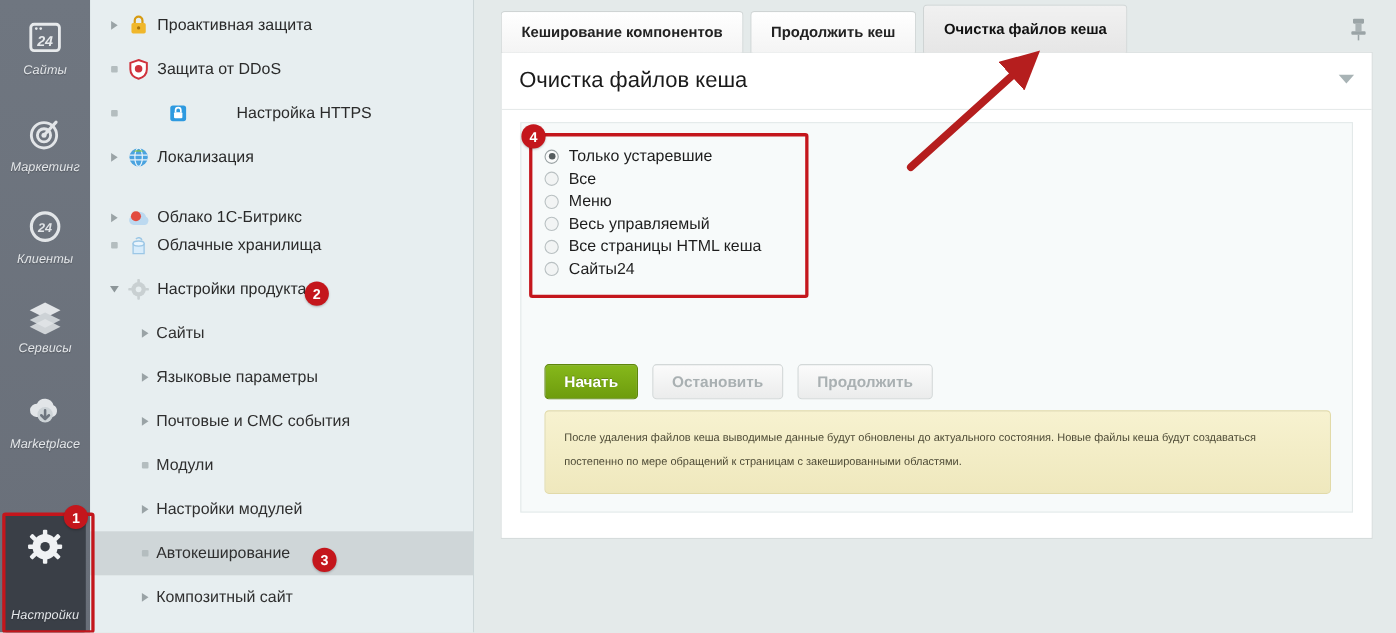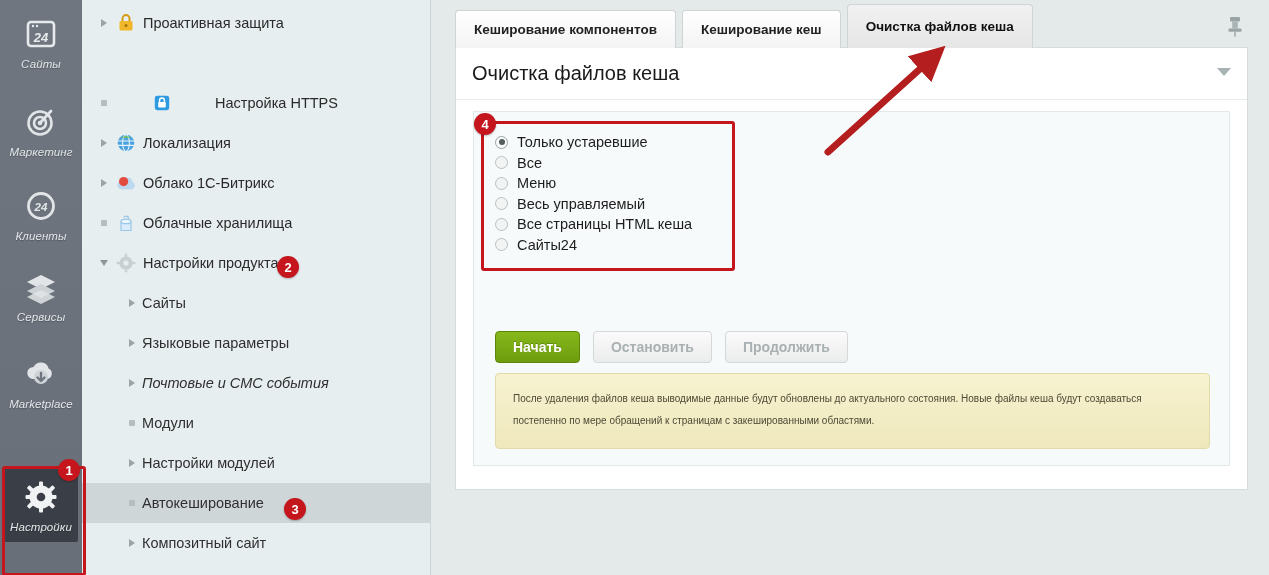--- a/index.html
+++ b/index.html
@@ -25,20 +25,21 @@
   .rail-ico{
     width:42px;height:42px;display:flex;align-items:center;justify-content:center;
   }
   .rail-lbl{
     color:#e4e7ea;font-size:11.5px;margin-top:3px;letter-spacing:.1px;
     text-shadow:0 1px 1px rgba(0,0,0,.28);white-space:nowrap;
   }
   
   .rail-item.active .rail-cell{
     background:#3a3f47;
+    gap:33px;
   }
   .rail-cell{
     width:74px;display:flex;flex-direction:column;align-items:center;
     padding:8px 0 9px 0;border-radius:2px;
   }
 
   
   .badge{
     position:absolute;width:22px;height:22px;border-radius:50%;
     background:#c4161c;color:#fff;font-size:13px;font-weight:bold;
@@ -256,20 +257,30 @@
       <span class="tw arrow"></span>
       <span class="tico">
         <svg width="22" height="22" viewBox="0 0 22 22">
           <rect x="4.5" y="9" width="13" height="9.5" rx="1.6" fill="#f0b72b"></rect>
           <path d="M7.5 9 V6.6 a3.5 3.5 0 0 1 7 0 V9" fill="none" stroke="#d79b12" stroke-width="2"></path>
           <circle cx="11" cy="13.4" r="1.5" fill="#a8740a"></circle>
         </svg>
       </span>
       <span class="tlbl">Проактивная защита</span>
     </div>
+    <div class="tnode" style="position: absolute; left: 0px; right: 0px; top: 43px;">
+      <span class="tw dot"></span>
+      <span class="tico">
+        <svg width="22" height="22" viewBox="0 0 22 22">
+          <path d="M11 2.5 L18.5 5.2 V11 c0 4.4 -3.3 7.4 -7.5 8.6 C6.8 18.4 3.5 15.4 3.5 11 V5.2 Z" fill="#fff" stroke="#d0323c" stroke-width="1.8"></path>
+          <circle cx="11" cy="10.6" r="3.4" fill="#d0323c"></circle>
+        </svg>
+      </span>
+      <span class="tlbl">Защита от DDoS</span>
+    </div>
     <div class="tnode" style="position: absolute; left: 0px; right: 12px; top: 83px; gap: 36px;">
       <span class="tw dot"></span>
       <span class="tico">
         <svg width="22" height="22" viewBox="0 0 22 22">
           <rect x="3.8" y="3.8" width="14.4" height="14.4" rx="2.4" fill="#2e9ae0"></rect>
           <rect x="7.2" y="10" width="7.6" height="5.6" rx="1" fill="#fff"></rect>
           <path d="M8.6 10 V8.3 a2.4 2.4 0 0 1 4.8 0 V10" fill="none" stroke="#fff" stroke-width="1.5"></path>
         </svg>
       </span>
       <span class="tlbl">Настройка HTTPS</span>
@@ -279,21 +290,21 @@
       <span class="tico">
         <svg width="22" height="22" viewBox="0 0 22 22">
           <circle cx="11" cy="11" r="8.3" fill="#4aa3df"></circle>
           <ellipse cx="11" cy="11" rx="3.4" ry="8.3" fill="none" stroke="#e7f3fb" stroke-width="1.1"></ellipse>
           <path d="M3 9 H19 M3 13.4 H19" stroke="#e7f3fb" stroke-width="1.1"></path>
           <path d="M6 6 a8 8 0 0 1 10 0" fill="#7dc24b" opacity=".75"></path>
         </svg>
       </span>
       <span class="tlbl">Локализация</span>
     </div>
-    <div class="tnode" style="position: absolute; left: 0px; right: 0px; top: 163px;">
+    <div class="tnode" style="position: absolute; left: 0px; right: 0px; top: 178px;">
       <span class="tw arrow"></span>
       <span class="tico">
         <svg width="22" height="22" viewBox="0 0 22 22">
           <path d="M6.5 17.5 a4.3 4.3 0 0 1 .4 -8.6 a5.8 5.8 0 0 1 10.9 1.2 a4 4 0 0 1 -.8 7.4 Z" fill="#bcd9f0"></path>
           <circle cx="8.6" cy="9.6" r="4.6" fill="#e24b3f"></circle>
           <path d="M6.6 9.8 a2 2 0 0 1 4 0 a2 2 0 0 0 -4 0" fill="#fff"></path>
         </svg>
       </span>
       <span class="tlbl">Облако 1С-Битрикс</span>
     </div>
@@ -325,21 +336,21 @@
       <span class="tlbl">Облачные хранилища</span>
     </div>
     <div class="tnode sub" style="position: absolute; left: 0px; right: 0px; top: 283px;">
       <span class="tw arrow"></span>
       <span class="tlbl">Сайты</span>
     </div>
     <div class="tnode sub" style="position: absolute; left: 0px; right: 0px; top: 323px;">
       <span class="tw arrow"></span>
       <span class="tlbl">Языковые параметры</span>
     </div>
-    <div class="tnode sub" style="position: absolute; left: 0px; right: 0px; top: 363px; font-style: italic;">
+    <div class="tnode sub" style="position: absolute; left: 0px; right: 0px; top: 363px;">
       <span class="tw arrow"></span>
       <span class="tlbl">Почтовые и СМС события</span>
     </div>
     <div class="tnode sub" style="position: absolute; left: 0px; right: 0px; top: 403px;">
       <span class="tw dot"></span>
       <span class="tlbl">Модули</span>
     </div>
     <div class="tnode sub" style="position: absolute; left: 0px; right: 0px; top: 443px;">
       <span class="tw arrow"></span>
       <span class="tlbl">Настройки модулей</span>
@@ -354,21 +365,21 @@
     </div>
   </div>
 
 <div id="main">
 
   <div id="tabs">
       <div class="tab">
         <span>Кеширование компонентов</span>
       </div>
       <div class="tab">
-        <span>Кеширование кеш</span>
+        <span>Продолжить кеш</span>
       </div>
       <div class="tab active">
         <span>Очистка файлов кеша</span>
       </div>
     </div>
 
   <div id="pin">
     <svg width="22" height="24" viewBox="0 0 22 24">
       <rect x="6" y="3" width="10" height="4.5" rx="1" fill="#9aa4a6"></rect>
       <rect x="8.2" y="7.5" width="5.6" height="7" fill="#aab3b5"></rect>

